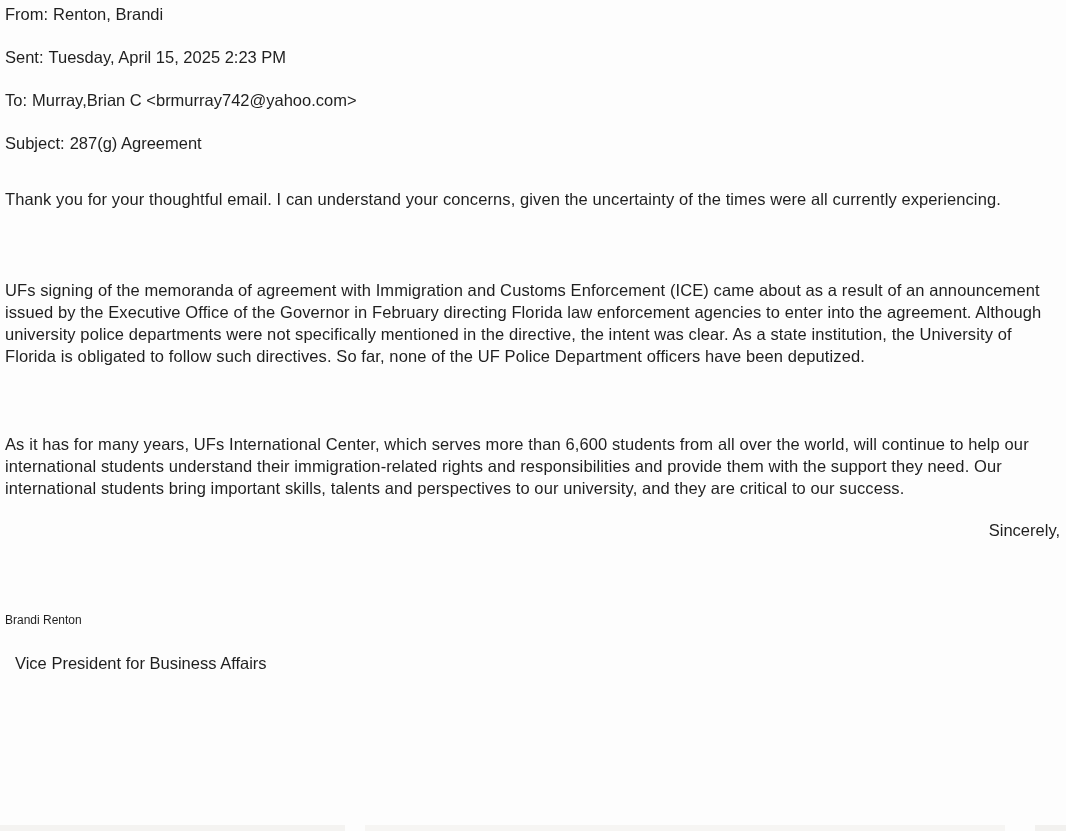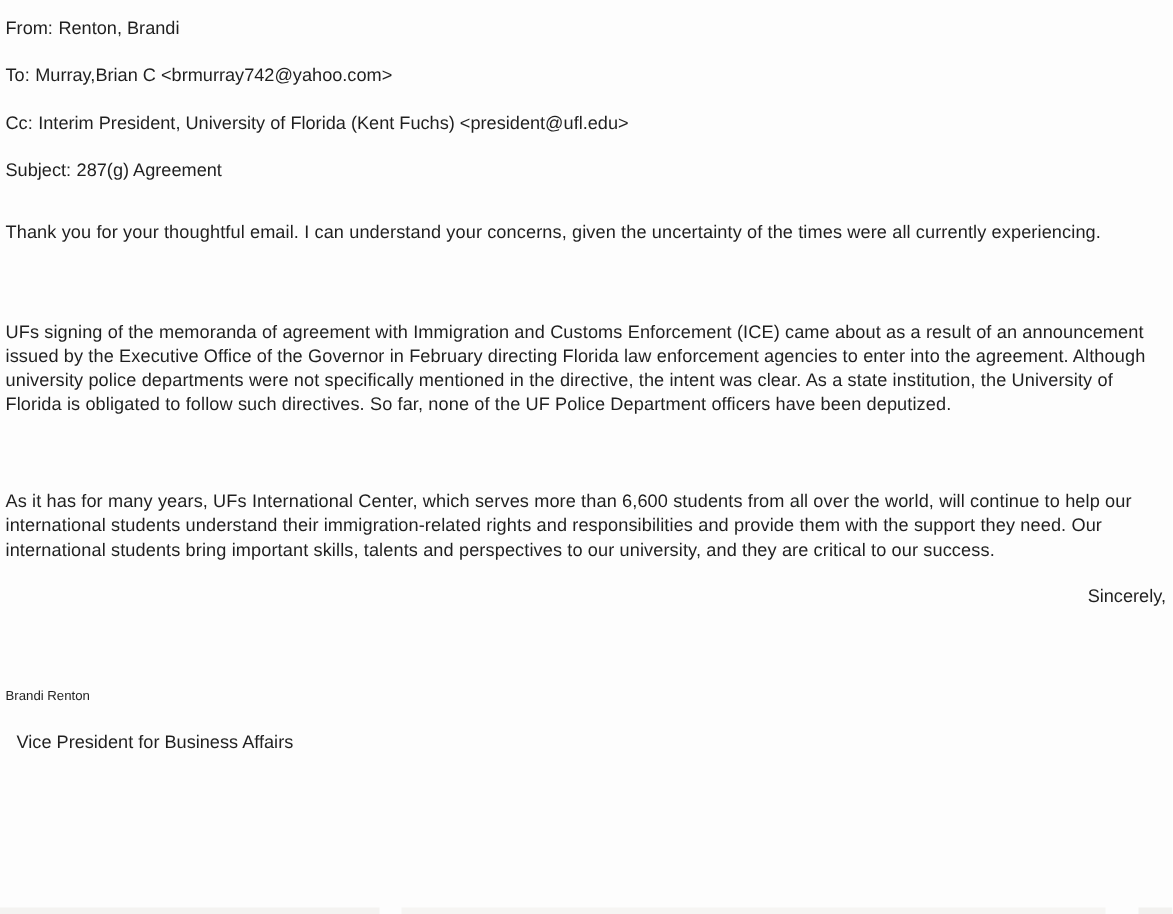--- a/index.html
+++ b/index.html
@@ -9,21 +9,21 @@
   }
   .page {
     position: relative;
     width: 1066px;
     height: 831px;
     background: #fdfdfd;
     overflow: hidden;
     font-family: "Liberation Sans", "DejaVu Sans", sans-serif;
     color: #1f1f1f;
     box-sizing: border-box;
-    padding: 17px 6px 0 5px;
+    padding: 5px 6px 0 5px;
   }
   .hdr-line {
     font-size: 16.5px;
     line-height: 19px;
     margin: 0 0 24px 0;
     white-space: nowrap;
   }
   .hdr-label {
     margin-right: 5px;
   }
@@ -72,28 +72,28 @@
 </style>
 </head>
 <body>
 
 <div class="page">
 
   <div class="hdr-line">
     <span class="hdr-label">From:</span><span>Renton, Brandi</span>
   </div>
 
+  <div class="hdr-line">
+    <span class="hdr-label">Sent:</span><span>Tuesday, April 15, 2025 2:23 PM</span>
+  </div>
 
   <div class="hdr-line">
     <span class="hdr-label">To:</span><span>Murray,Brian C &lt;brmurray742@yahoo.com&gt;</span>
   </div>
 
-  <div class="hdr-line">
-    <span class="hdr-label">Cc:</span><span>Interim President, University of Florida (Kent Fuchs) &lt;president@ufl.edu&gt;</span>
-  </div>
 
   <div class="hdr-line">
     <span class="hdr-label">Subject:</span><span>287(g) Agreement</span>
   </div>
 
 
   <p class="para para-1">Thank you for your thoughtful email. I can understand your concerns, given the uncertainty of the times were all currently experiencing.</p>
 
   <p class="para para-2">UFs signing of the memoranda of agreement with Immigration and Customs Enforcement (ICE) came about as a result of an announcement issued by the Executive Office of the Governor in February directing Florida law enforcement agencies to enter into the agreement. Although university police departments were not specifically mentioned in the directive, the intent was clear. As a state institution, the University of Florida is obligated to follow such directives. So far, none of the UF Police Department officers have been deputized.</p>
 

